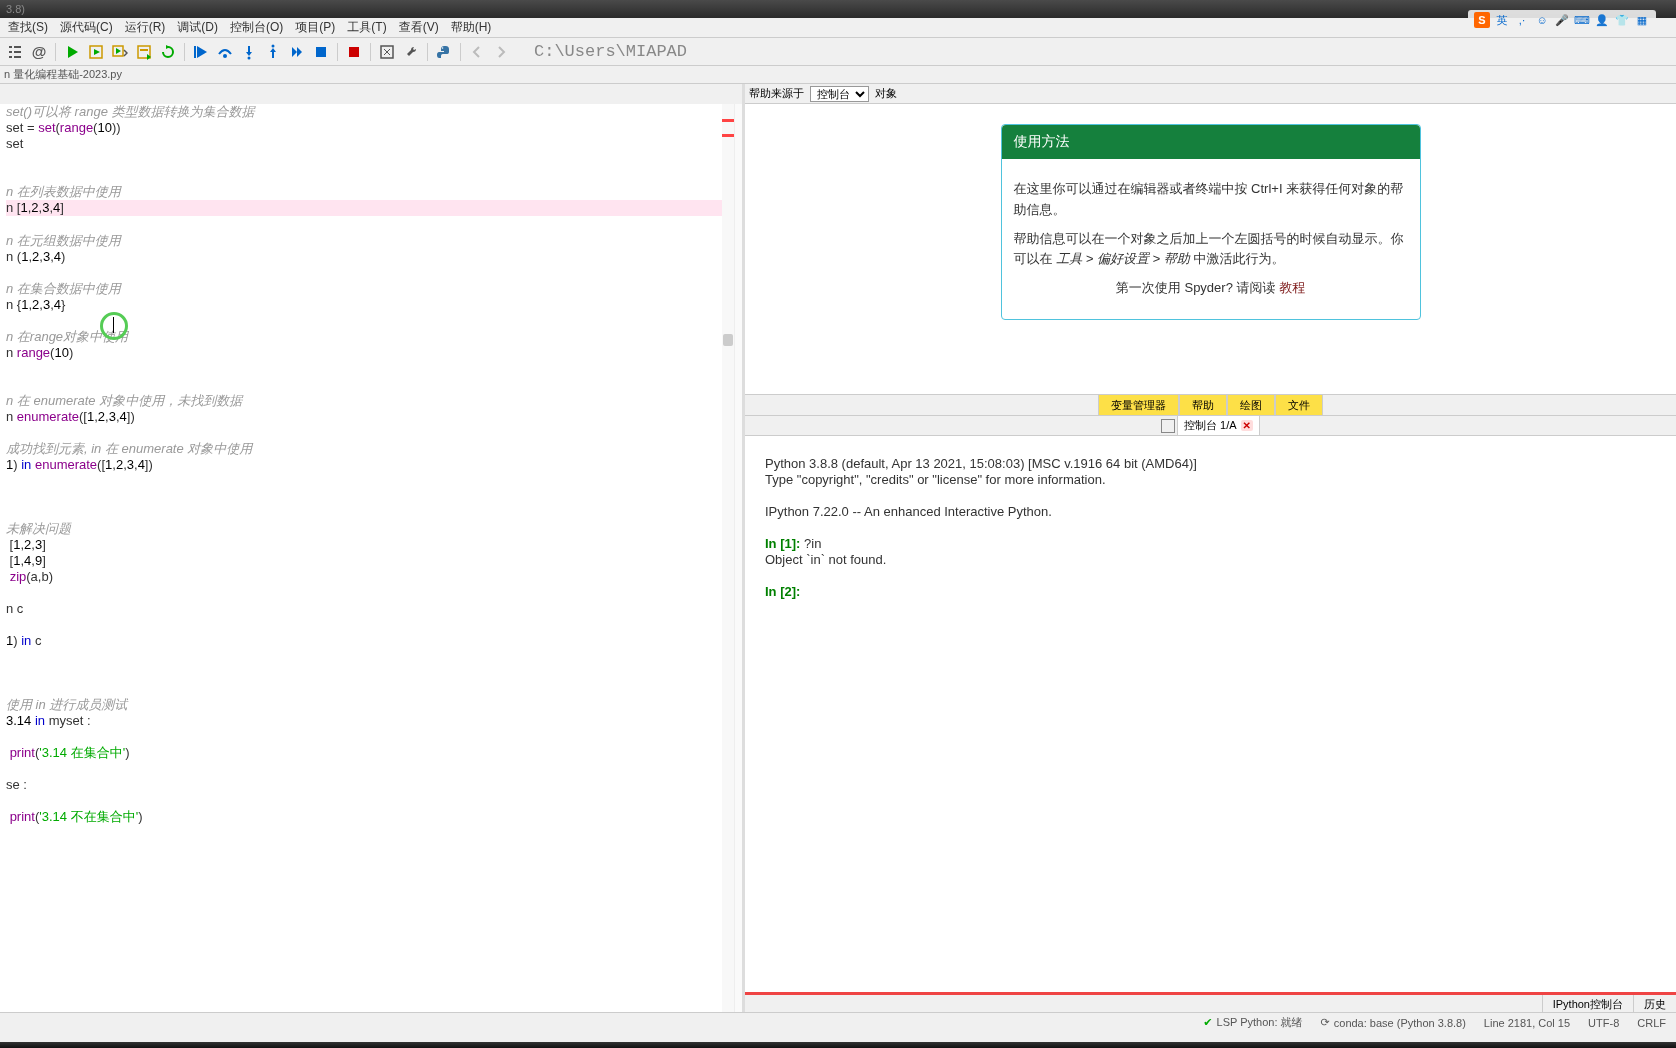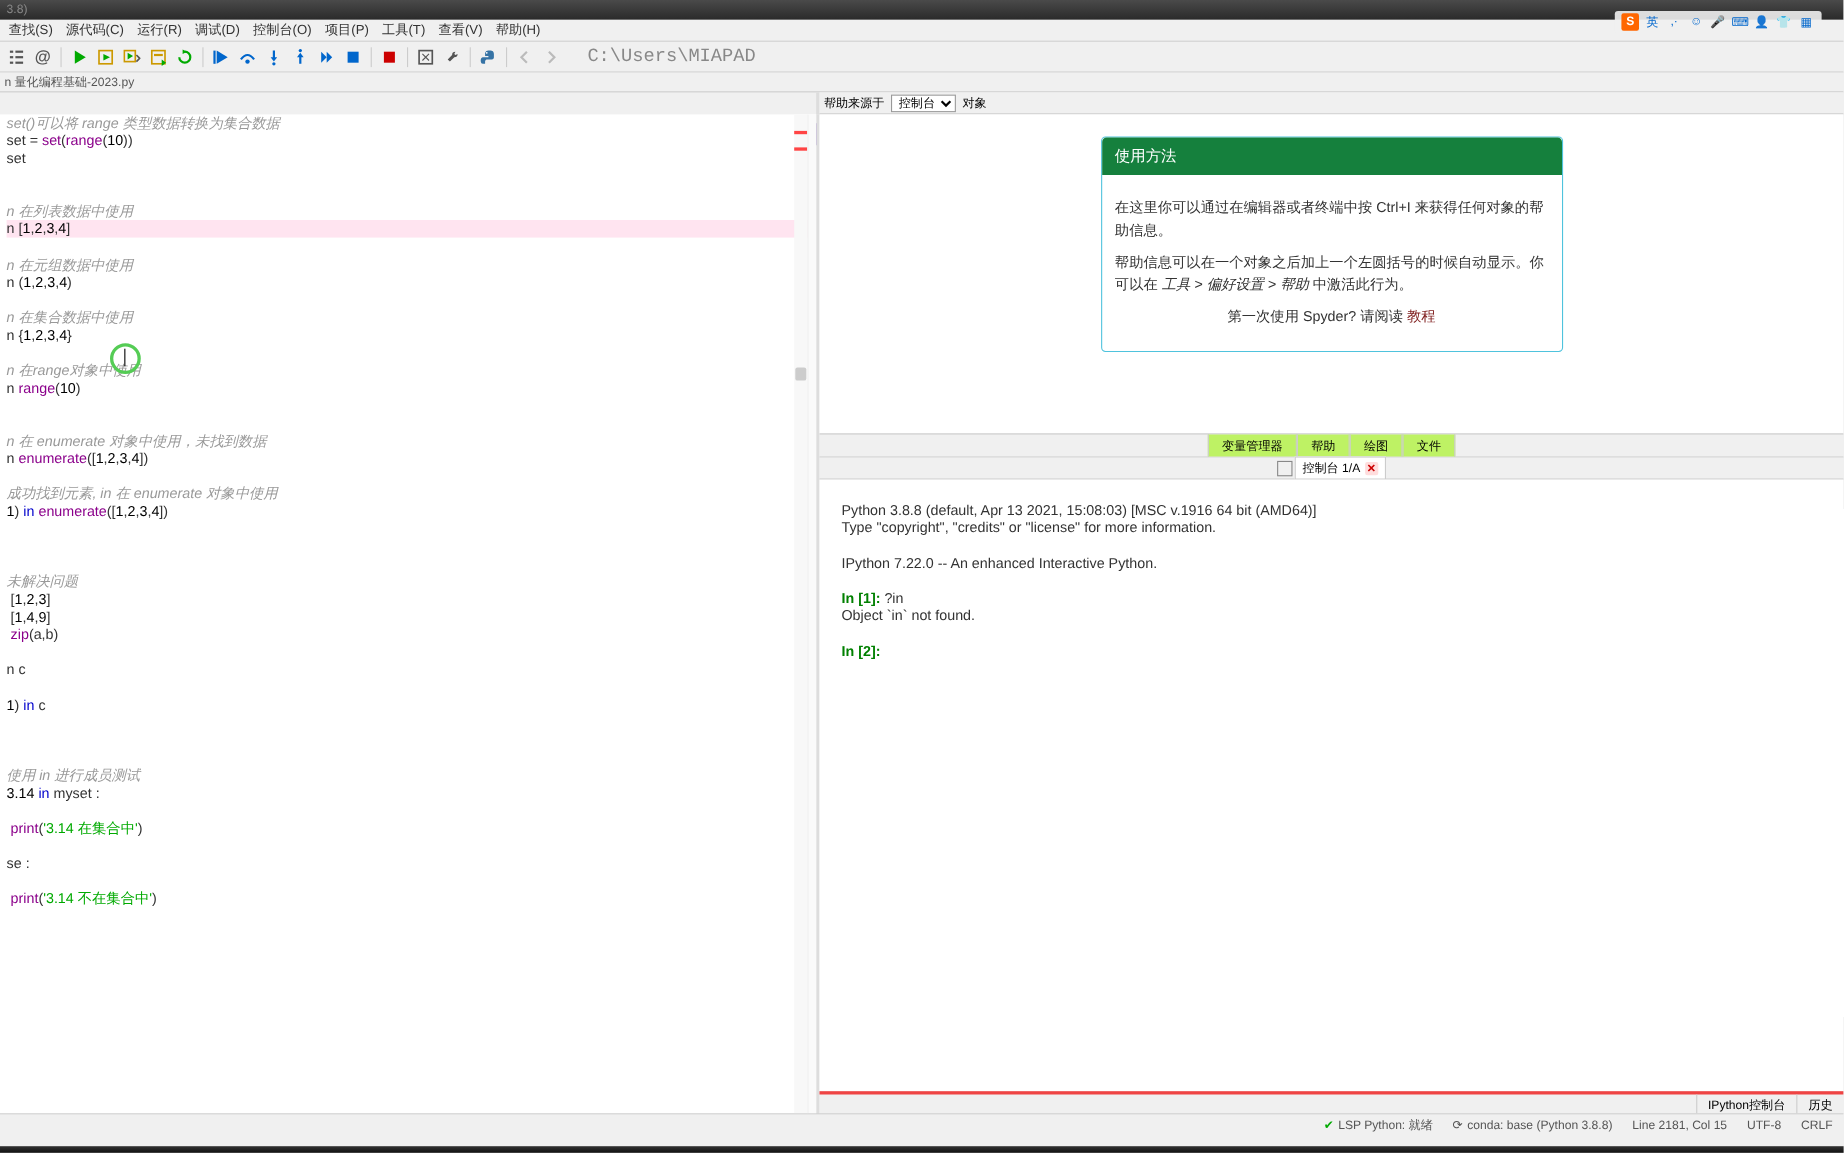--- a/index.html
+++ b/index.html
@@ -55,21 +55,21 @@
 
 .help-content { flex: 0 0 290px; background: #fff; padding: 20px; overflow: auto; }
 .help-box { border: 1px solid #4fc3dd; border-radius: 4px; max-width: 420px; margin: 0 auto; }
 .help-title { background: #15803d; color: #fff; padding: 8px 12px; font-size: 14px; border-radius: 4px 4px 0 0; }
 .help-body { padding: 12px; font-size: 13px; line-height: 1.6; color: #333; }
 .help-body p { margin: 8px 0; }
 .help-link { color: #7f1d1d; text-decoration: none; }
 .help-em { font-style: italic; }
 
 .help-tabs { height: 22px; background: #f0f0f0; display: flex; justify-content: center; border-top: 1px solid #ccc; border-bottom: 1px solid #ccc; }
-.help-tab { padding: 3px 12px; font-size: 11px; border: 1px solid #ccc; border-top: none; border-bottom: none; background: #bef264; cursor: pointer; }
+.help-tab { padding: 3px 12px; font-size: 11px; border: 1px solid #ccc; border-top: none; border-bottom: none; background: #fde047; cursor: pointer; }
 
 .console-tabs { height: 20px; background: #f0f0f0; display: flex; align-items: center; padding: 0 4px; border-bottom: 1px solid #ccc; gap: 2px; justify-content: center; }
 .console-tab { padding: 2px 6px; background: #fff; border: 1px solid #ccc; font-size: 11px; display: flex; align-items: center; gap: 4px; }
 
 .console-output { flex: 1; background: #fff; padding: 20px; font-family: Consolas, monospace; font-size: 13px; line-height: 16px; white-space: pre-wrap; color: #333; overflow: auto; }
 .c-green { color: #008000; font-weight: bold; }
 
 .console-bottom-tabs { height: 20px; background: #f0f0f0; display: flex; justify-content: flex-end; border-top: 3px solid #ef4444; }
 .cbt-tab { padding: 2px 10px; font-size: 11px; border-left: 1px solid #ccc; }
 

